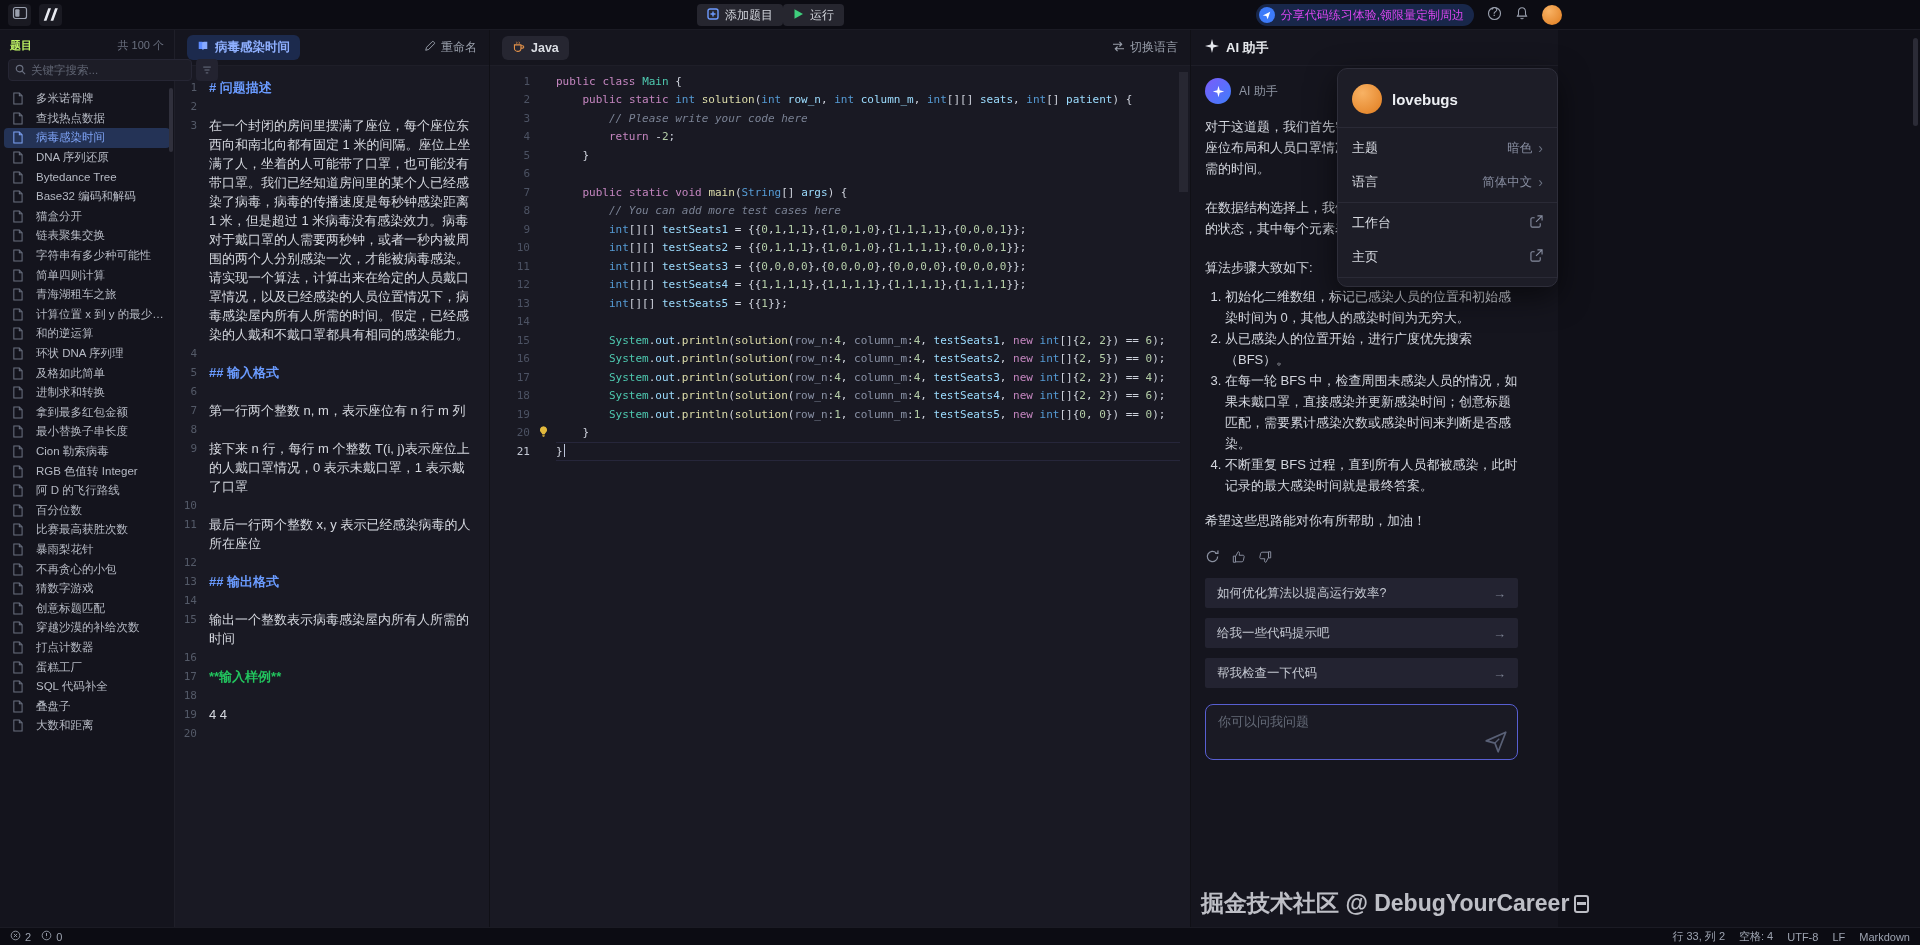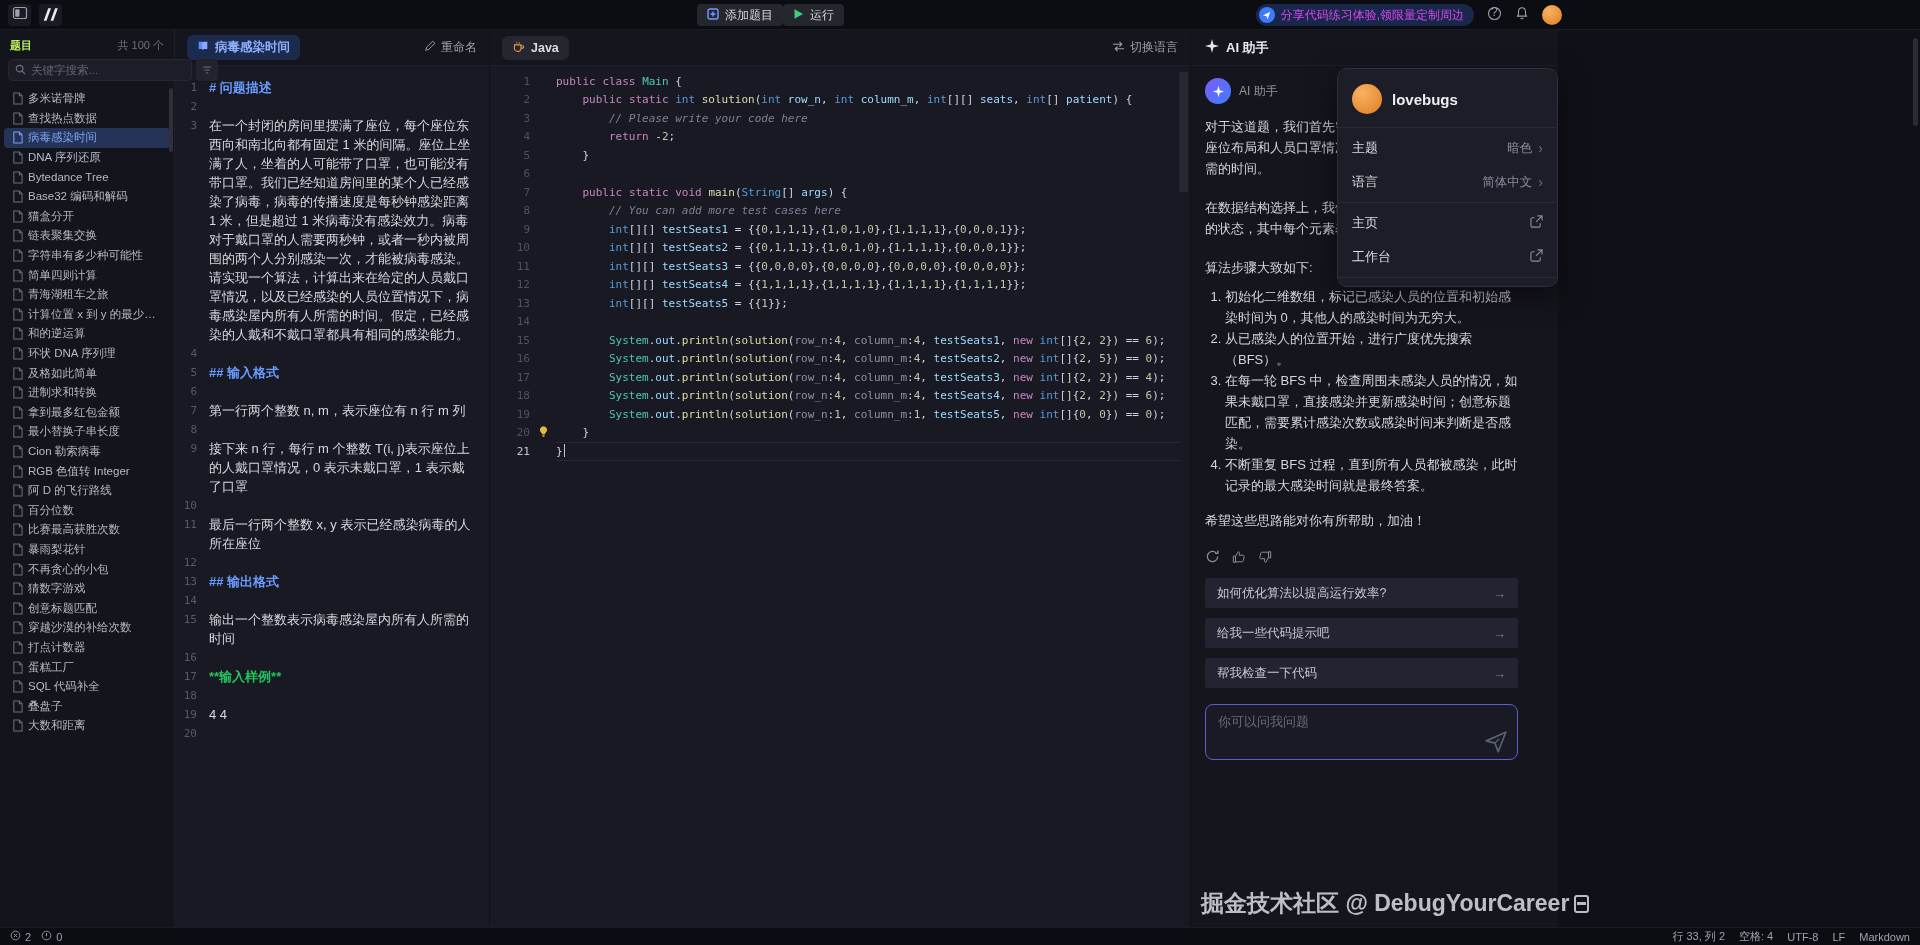--- a/index.html
+++ b/index.html
@@ -29,21 +29,21 @@
 .sidebar{width:175px;flex:none;background:#14141d;border-right:1px solid #1f1f29;display:flex;flex-direction:column;position:relative}
 .sb-head{display:flex;justify-content:space-between;align-items:center;padding:8px 10px 6px}
 .sb-title{font-size:11px;font-weight:700;color:#bef264}
 .sb-count{font-size:11px;color:#6b7180}
 .sb-search{display:flex;gap:4px;margin:0 8px 8px}
 .sb-input{flex:1;height:22px;background:#1d1d27;border:1px solid #262634;border-radius:4px;display:flex;align-items:center;gap:5px;padding:0 6px}
 .sb-input input{flex:1;min-width:0;font-size:11.5px;color:#c9ccd6}
 .sb-input input::placeholder{color:#5f6472}
 .sb-search-btn{width:22px;height:22px;background:#232330;border-radius:4px;display:flex;align-items:center;justify-content:center;flex:none}
 .sb-list{flex:1;overflow:hidden;padding-bottom:4px}
-.sb-item{height:19.6px;display:flex;align-items:center;gap:5px;padding:0 4px 0 8px;font-size:11.5px;color:#b6bac4;margin:0 4px;border-radius:4px;cursor:pointer}
+.sb-item{height:19.6px;display:flex;align-items:center;gap:13px;padding:0 4px 0 8px;font-size:11.5px;color:#b6bac4;margin:0 4px;border-radius:4px;cursor:pointer}
 .sb-item .doc-ico{color:#6a7080;display:flex;flex:none}
 .sb-item .sb-label{white-space:nowrap;overflow:hidden;text-overflow:ellipsis}
 .sb-item.active{background:#243356;color:#7ea3f5}
 .sb-item.active .doc-ico{color:#7ea3f5}
 .sb-scrollthumb{position:absolute;right:1px;top:58px;width:4px;height:64px;background:#30303c;border-radius:2px}
 
 
 .pane-header{height:36px;flex:none;display:flex;align-items:center;justify-content:space-between;padding:0 12px;background:#15151e;border-bottom:1px solid #1e1e28}
 .chip{display:flex;align-items:center;gap:6px;border-radius:6px;padding:4px 10px;font-size:12.5px;font-weight:700}
 .chip-problem{background:#1c2a4d;color:#8fb0ff}
@@ -824,28 +824,28 @@
       </div>
       <div class="dd-row">
         <span>语言</span>
         <span class="dd-right">
             <span class="dd-val">简体中文</span>
             <span class="chev">›</span>
           </span>
       </div>
       <div class="dd-sep"></div>
       <div class="dd-row">
-        <span>主页</span>
+        <span>工作台</span>
         <span><svg width="13" height="13" viewBox="0 0 14 14">
               <path d="M5 3H2.5A1.5 1.5 0 001 4.5v7A1.5 1.5 0 002.5 13h7a1.5 1.5 0 001.5-1.5V9" stroke="#878da0" fill="none" stroke-width="1.2"></path>
               <path d="M8 1h5v5M13 1L6.5 7.5" stroke="#878da0" fill="none" stroke-width="1.2"></path>
             </svg></span>
       </div>
       <div class="dd-row">
-        <span>工作台</span>
+        <span>主页</span>
         <span><svg width="13" height="13" viewBox="0 0 14 14">
               <path d="M5 3H2.5A1.5 1.5 0 001 4.5v7A1.5 1.5 0 002.5 13h7a1.5 1.5 0 001.5-1.5V9" stroke="#878da0" fill="none" stroke-width="1.2"></path>
               <path d="M8 1h5v5M13 1L6.5 7.5" stroke="#878da0" fill="none" stroke-width="1.2"></path>
             </svg></span>
       </div>
       <div class="dd-sep"></div>
     </div>
   </div>
 
   <footer class="statusbar">

